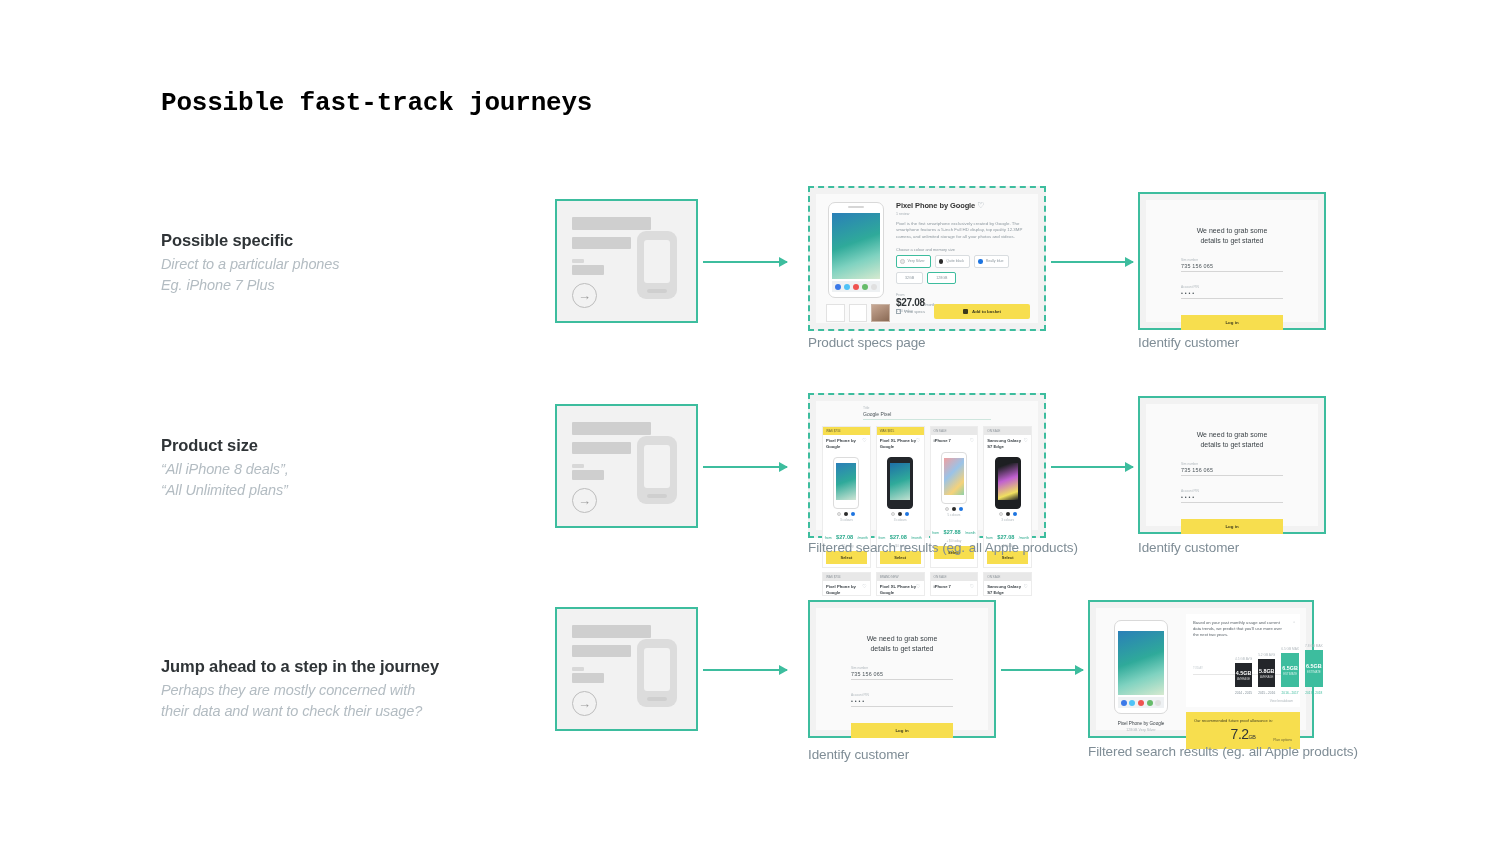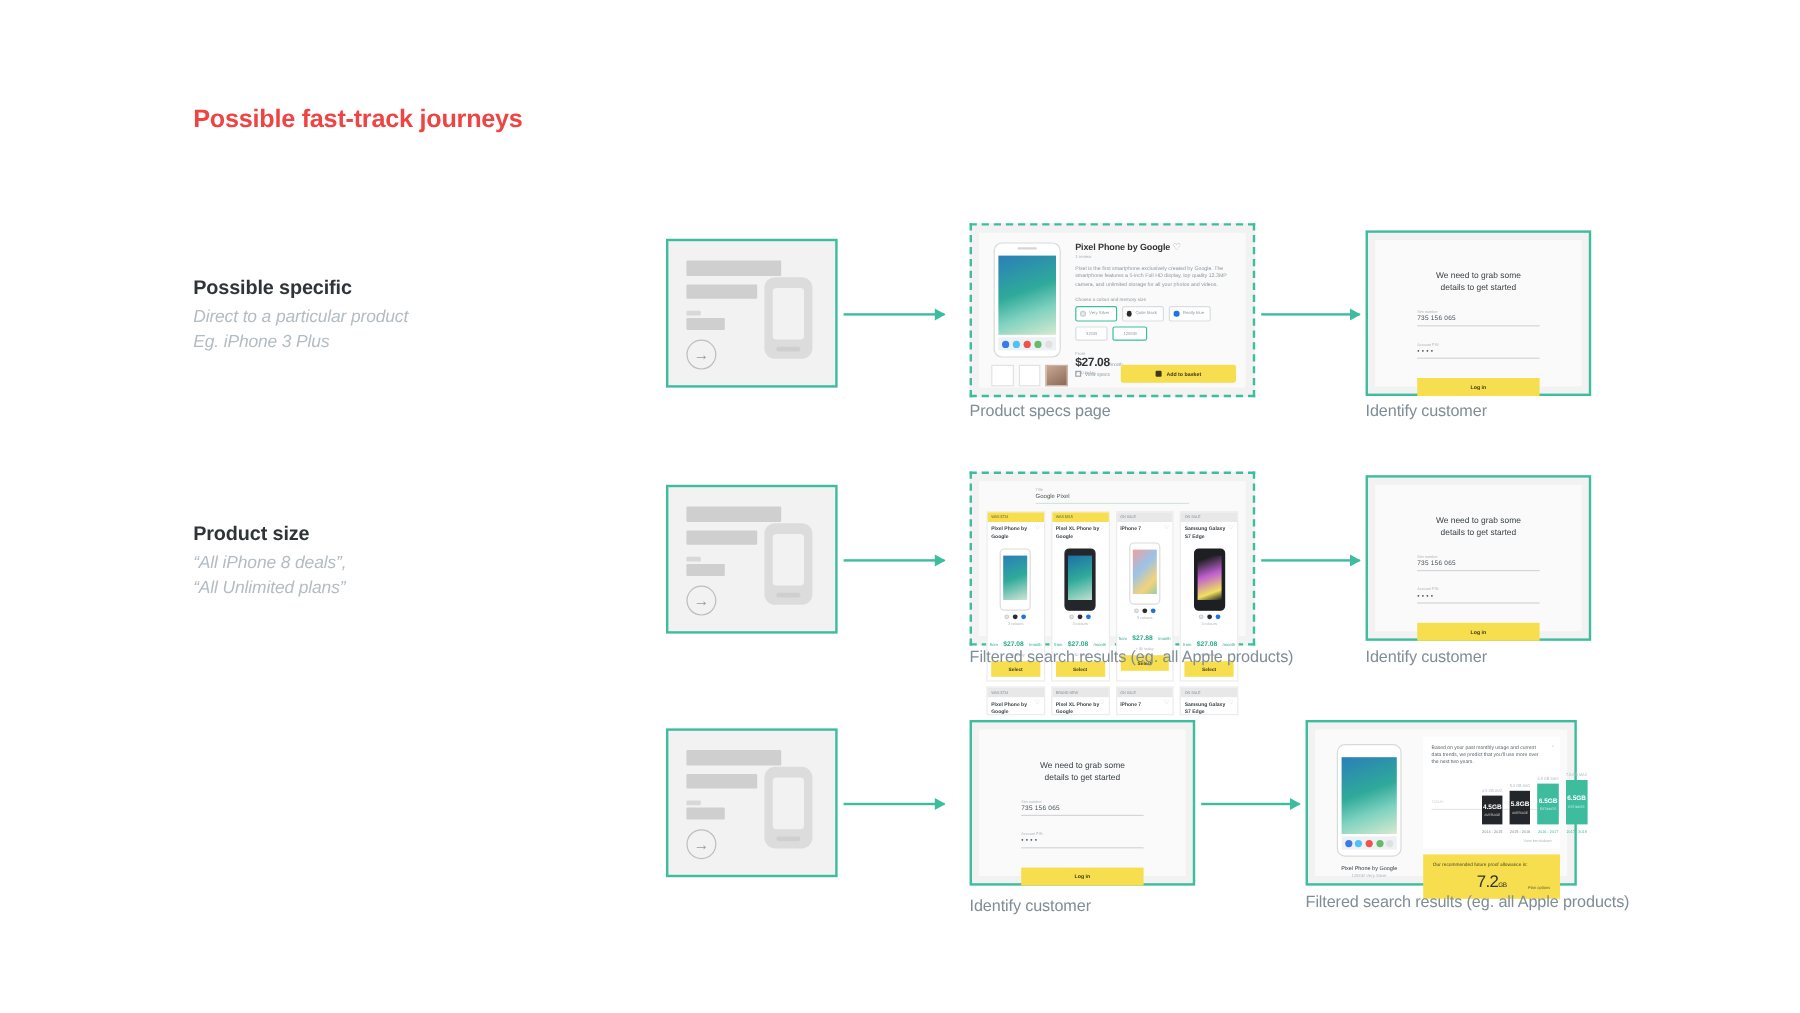--- a/index.html
+++ b/index.html
@@ -7,23 +7,23 @@
     width: 1500px; height: 844px;
     background: #ffffff;
     font-family: "Liberation Sans", sans-serif;
     overflow: hidden;
   }
   .page { position: relative; width: 1500px; height: 844px; }
 
   
   .page-title {
     position: absolute; left: 161px; top: 88px;
-    font-family: Liberation Sans, sans-serif;
-    font-weight: bold; font-size: 21px; letter-spacing: -0.2px;
-    color: #ef4444;
+    font-family: Liberation Mono, monospace;
+    font-weight: bold; font-size: 26px; letter-spacing: -0.2px;
+    color: #000000;
   }
 
   
   .row-label { position: absolute; left: 161px; width: 370px; }
   .row-label .rl-title {
     font-size: 16.5px; font-weight: bold; color: #2f3437;
     margin-bottom: 4px; letter-spacing: -0.1px;
   }
   .row-label .rl-sub {
     font-size: 14.5px; font-style: italic; color: #b3bcc2;
@@ -242,22 +242,22 @@
 </head>
 <body>
 
 <div class="page">
 
   <div class="page-title">Possible fast-track journeys</div>
 
   <div class="row-label" style="top:231px;">
     <div class="rl-title">Possible specific</div>
     <div class="rl-sub">
-      <div>Direct to a particular product</div>
-      <div>Eg. iPhone 3 Plus</div>
+      <div>Direct to a particular phones</div>
+      <div>Eg. iPhone 7 Plus</div>
     </div>
   </div>
 
   <div class="frame" style="left:555px; top:199px; width:143px; height:124px;">
     <div class="wf">
       <div class="bar" style="left:15px; top:16px; width:79px; height:13px;"></div>
       <div class="bar" style="left:15px; top:36px; width:59px; height:12px;"></div>
       <div class="bar light" style="left:15px; top:58px; width:12px; height:4px;"></div>
       <div class="bar" style="left:15px; top:64px; width:32px; height:10px;"></div>
       <div class="circ" style="left:15px; top:82px;">
@@ -559,20 +559,27 @@
           <div class="fl">Account PIN</div>
           <div class="fv">• • • •</div>
           <div class="fline"></div>
         </div>
         <div class="idc-btn">Log in</div>
       </div>
     </div>
   </div>
   <div class="caption" style="left:1138px; top:540px;">Identify customer</div>
 
+  <div class="row-label" style="top:657px;">
+    <div class="rl-title">Jump ahead to a step in the journey</div>
+    <div class="rl-sub">
+      <div>Perhaps they are mostly concerned with</div>
+      <div>their data and want to check their usage?</div>
+    </div>
+  </div>
 
   <div class="frame" style="left:555px; top:607px; width:143px; height:124px;">
     <div class="wf">
       <div class="bar" style="left:15px; top:16px; width:79px; height:13px;"></div>
       <div class="bar" style="left:15px; top:36px; width:59px; height:12px;"></div>
       <div class="bar light" style="left:15px; top:58px; width:12px; height:4px;"></div>
       <div class="bar" style="left:15px; top:64px; width:32px; height:10px;"></div>
       <div class="circ" style="left:15px; top:82px;">
           <span>→</span>
         </div>

